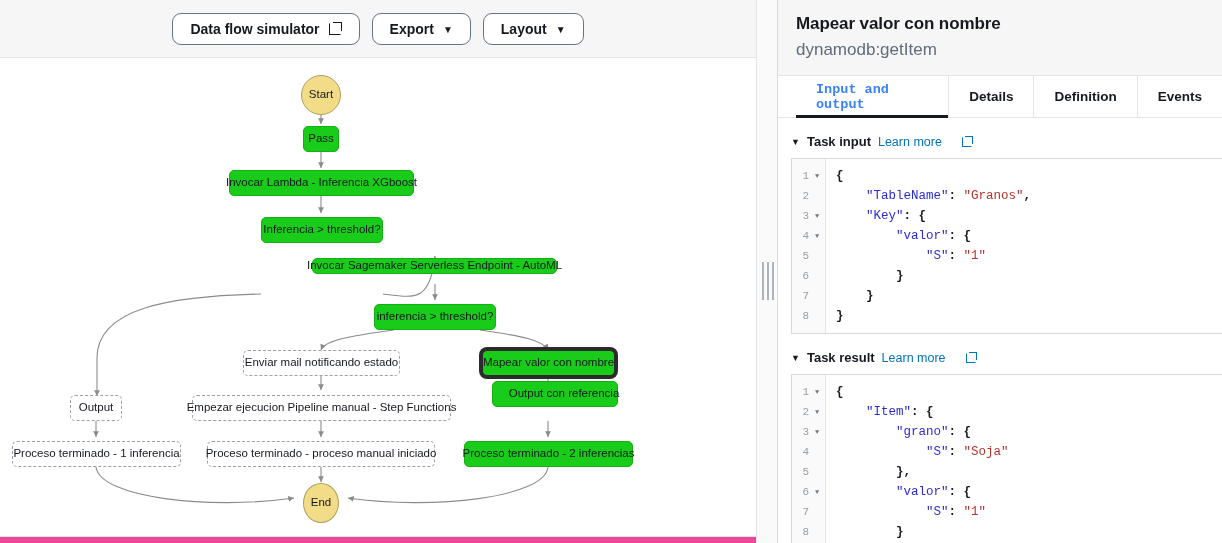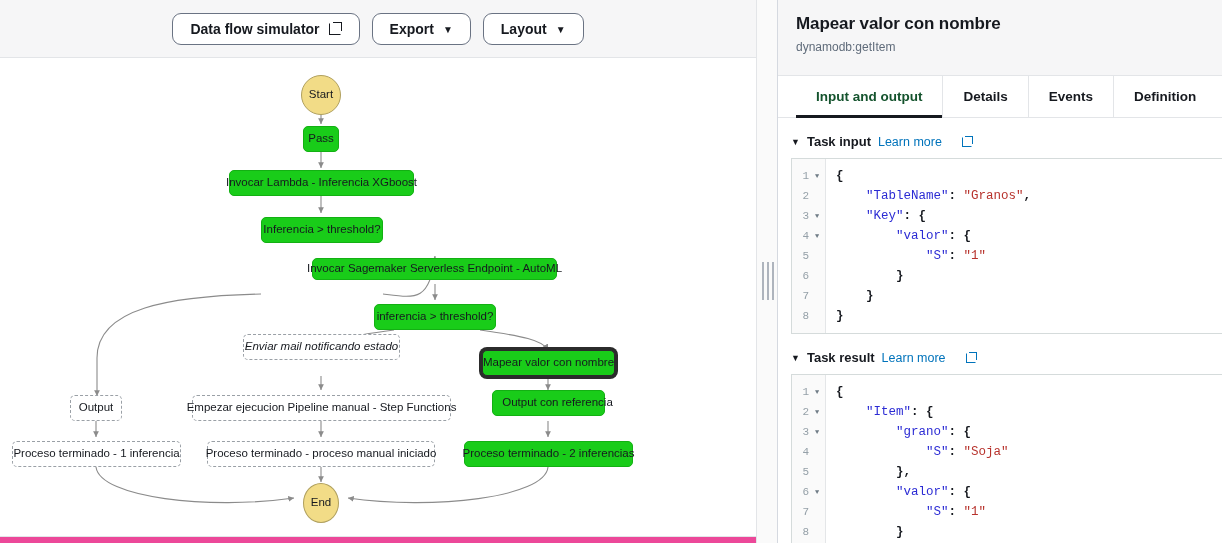--- a/index.html
+++ b/index.html
@@ -128,40 +128,40 @@
   #detail-header {
     background: #f6f6f7;
     border-bottom: 1px solid #e3e5e8;
     padding: 14px 18px 12px 18px;
     height: 76px;
   }
   #detail-title {
     font-size: 17px; font-weight: bold; color: #16191f; letter-spacing: -0.1px;
   }
   #detail-subtitle {
-    font-size: 12px; color: #5f6b7a; margin-top: 6px;
+    font-size: 17px; color: #5f6b7a; margin-top: 6px;
   }
   #tabs {
     display: flex;
     align-items: stretch;
     border-bottom: 1px solid #e3e5e8;
     padding-left: 18px;
     height: 42px;
   }
   .tab {
     display: flex; align-items: center;
     padding: 0 20px;
     font-size: 13.5px; font-weight: bold;
     color: #16191f;
     cursor: pointer;
     position: relative;
     border-right: 1px solid #e3e5e8;
   }
   .tab:last-child { border-right: none; }
-  .tab.active { color: #14532d; }
+  .tab.active { color: #3b82f6; font-family: Liberation Mono, monospace; }
   .tab.active::after {
     content:""; position:absolute; left:0; right:0; bottom:-1px; height:3px; background:#16191f;
   }
 
   #detail-body { padding: 10px 0 0 0; }
   .section { padding: 0 0 0 0; }
   .section-head {
     display: flex; align-items: center; gap: 7px;
     padding: 6px 0 6px 13px;
     font-size: 13px;
@@ -284,39 +284,39 @@
       </div>
       <div class="node active" style="left:303px; top:68px; width:36px; height:26px;">
         <span>Pass</span>
       </div>
       <div class="node active" style="left:229px; top:112px; width:185px; height:26px;">
         <span>Invocar Lambda - Inferencia XGboost</span>
       </div>
       <div class="node active" style="left:261px; top:159px; width:122px; height:26px;">
         <span>Inferencia &gt; threshold?</span>
       </div>
-      <div class="node active" style="left:312px; top:200px; width:245px; height:22px;">
+      <div class="node active" style="left:312px; top:200px; width:245px; height:16px;">
         <span>Invocar Sagemaker Serverless Endpoint - AutoML</span>
       </div>
       <div class="node active" style="left:374px; top:246px; width:122px; height:26px;">
         <span>inferencia &gt; threshold?</span>
       </div>
-      <div class="node inactive" style="left:243px; top:276px; width:157px; height:26px;font-style:italic;">
+      <div class="node inactive" style="left:243px; top:292px; width:157px; height:26px;">
         <span>Enviar mail notificando estado</span>
       </div>
       <div class="node active selected" style="left:482px; top:292px; width:133px; height:26px;">
         <span>Mapear valor con nombre</span>
       </div>
       <div class="node inactive" style="left:70px; top:337px; width:52px; height:26px;">
         <span>Output</span>
       </div>
       <div class="node inactive" style="left:192px; top:337px; width:259px; height:26px;">
         <span>Empezar ejecucion Pipeline manual - Step Functions</span>
       </div>
-      <div class="node active" style="left:492px; top:332px; width:113px; height:26px;padding-left:25px;">
+      <div class="node active" style="left:492px; top:323px; width:126px; height:26px;padding-left:25px;">
         <span>Output con referencia</span>
       </div>
       <div class="node inactive" style="left:12px; top:383px; width:169px; height:26px;">
         <span>Proceso terminado - 1 inferencia</span>
       </div>
       <div class="node inactive" style="left:207px; top:383px; width:228px; height:26px;">
         <span>Proceso terminado - proceso manual iniciado</span>
       </div>
       <div class="node active" style="left:464px; top:383px; width:169px; height:26px;">
         <span>Proceso terminado - 2 inferencias</span>
@@ -343,24 +343,24 @@
     </div>
 
     <div id="tabs">
       <div class="tab active">
         <span>Input and output</span>
       </div>
       <div class="tab">
         <span>Details</span>
       </div>
       <div class="tab">
+        <span>Definition</span>
+      </div>
+      <div class="tab">
         <span>Events</span>
-      </div>
-      <div class="tab">
-        <span>Definition</span>
       </div>
     </div>
 
     <div id="detail-body">
 
       <div class="section">
         <div class="section-head">
           <span class="tri">▼</span>
           <span class="section-label">Task input</span>
           <span class="learn-more">

